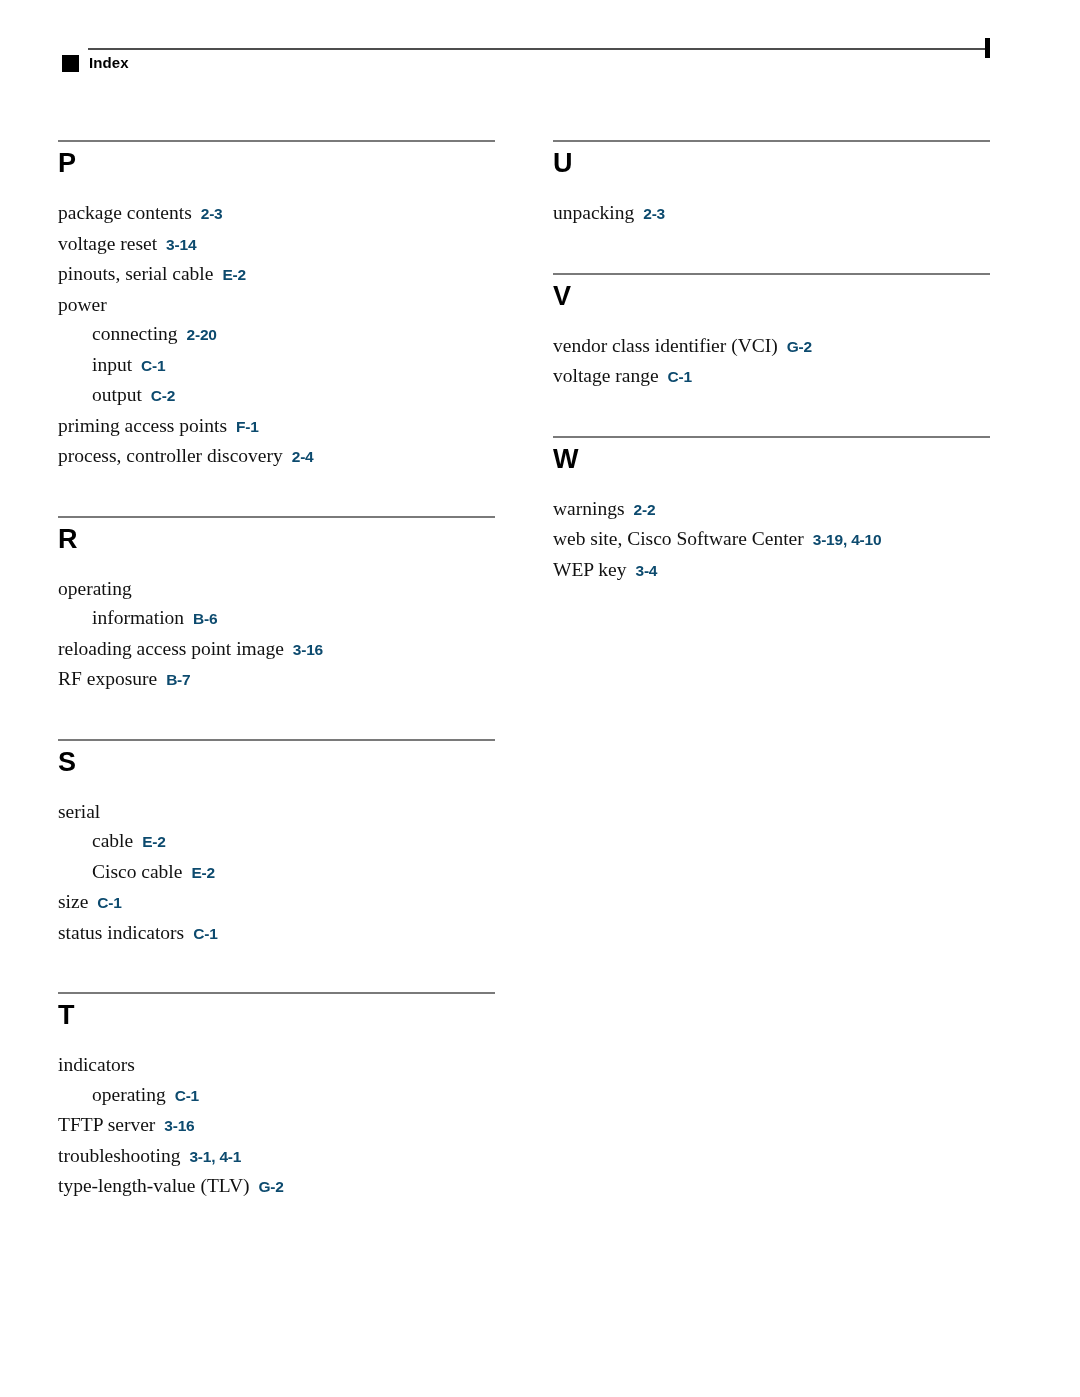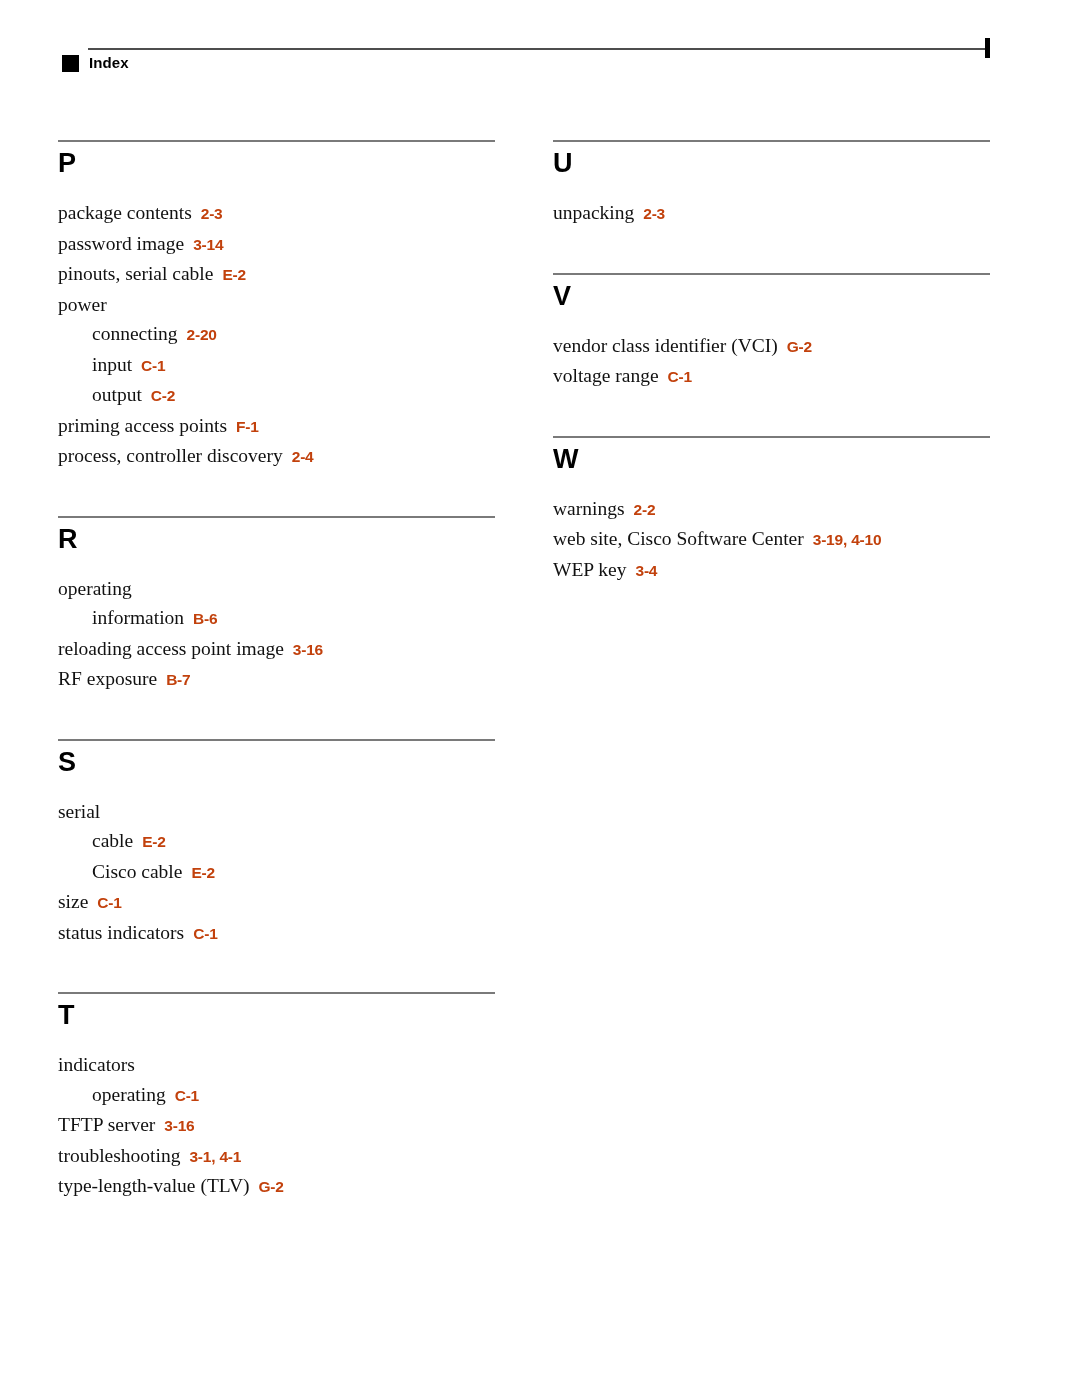--- a/index.html
+++ b/index.html
@@ -102,21 +102,21 @@
     color: #111111;
     white-space: nowrap;
     margin: 0;
   }
   .entry.sub   { padding-left: 34px; }
 
   .ref {
     font-family: "Liberation Sans Narrow", "Liberation Sans", sans-serif;
     font-weight: bold;
     font-size: 15.5px;
-    color: #c2410c;
+    color: #0c4a6e;
     padding-left: 9px;
     letter-spacing: -0.2px;
   }
 
   .gap-after-section { height: 44px; }
 
   
   .page-footer {
     position: absolute;
     left: 0;
@@ -134,21 +134,21 @@
   <div class="header-rule"></div>
   <div class="header-end-tick"></div>
 </div>
 
 <div class="columns">
   <div class="col col-left" id="col-left">
       <div class="letter-section">
         <div class="section-rule"></div>
         <div class="letter-heading">P</div>
         <div class="entry"><span>package contents</span><span class="ref">2-3</span></div>
-        <div class="entry"><span>password image</span><span class="ref">3-14</span></div>
+        <div class="entry"><span>voltage reset</span><span class="ref">3-14</span></div>
         <div class="entry"><span>pinouts, serial cable</span><span class="ref">E-2</span></div>
         <div class="entry"><span>power</span></div>
         <div class="entry sub"><span>connecting</span><span class="ref">2-20</span></div>
         <div class="entry sub"><span>input</span><span class="ref">C-1</span></div>
         <div class="entry sub"><span>output</span><span class="ref">C-2</span></div>
         <div class="entry"><span>priming access points</span><span class="ref">F-1</span></div>
         <div class="entry"><span>process, controller discovery</span><span class="ref">2-4</span></div>
       </div>
       <div class="gap-after-section"></div>
       <div class="letter-section">

